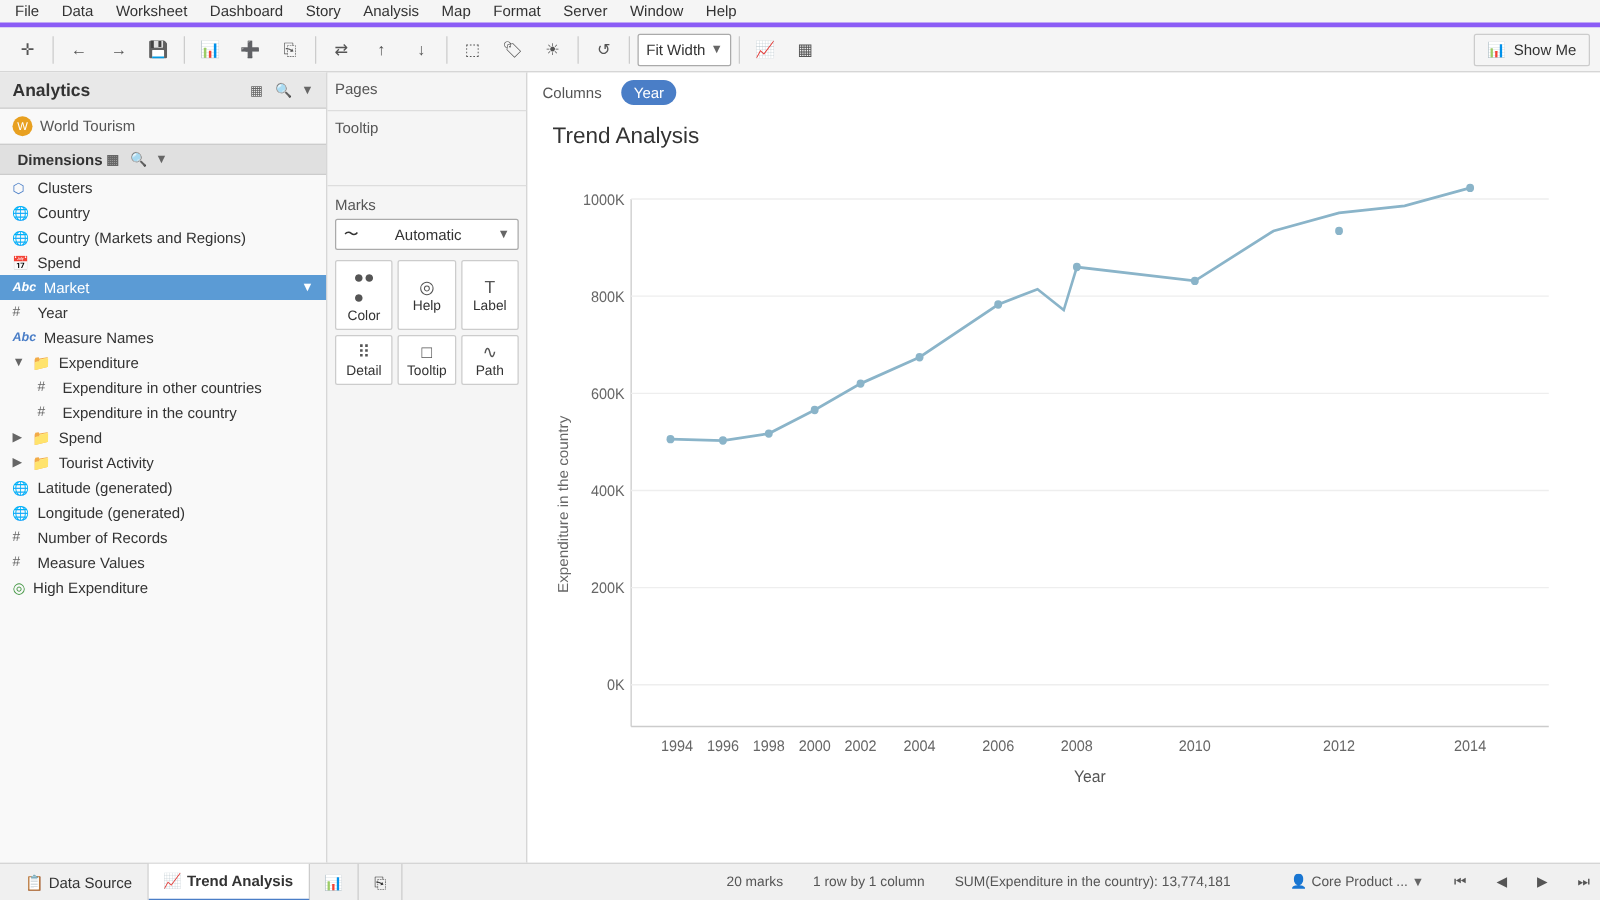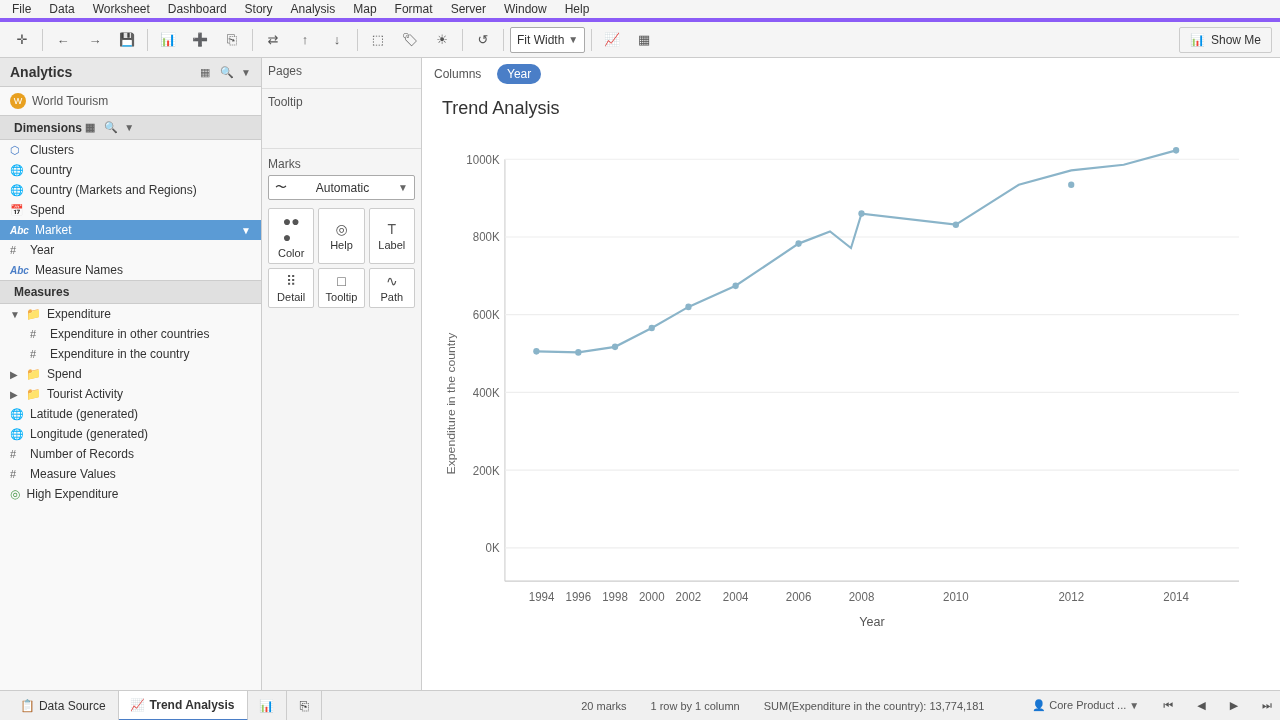--- a/index.html
+++ b/index.html
@@ -259,23 +259,20 @@
     <div class="sidebar-item">
       <span class="item-icon hash">#</span>
       <span class="item-label">Year</span>
     </div>
 
     <div class="sidebar-item">
       <span class="abc-icon">Abc</span>
       <span class="item-label">Measure Names</span>
     </div>
 
-    <div class="section-header">
-      <span>Measures</span>
-    </div>
 
     <div class="folder-item">
       <span class="folder-toggle">▼</span>
       <span class="folder-icon">📁</span>
       <span>Expenditure</span>
     </div>
 
     <div class="sidebar-item sidebar-subitem">
       <span class="item-icon hash">#</span>
       <span class="item-label">Expenditure in other countries</span>

